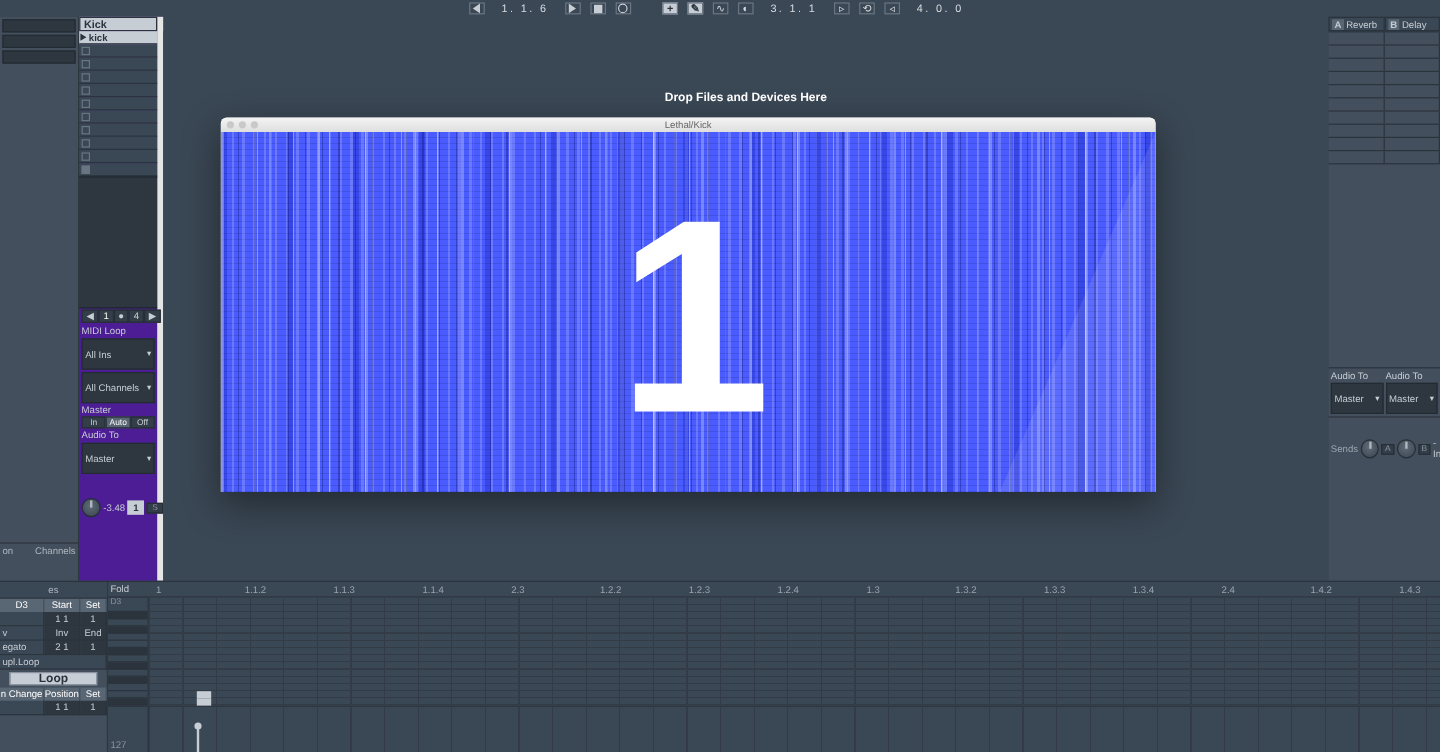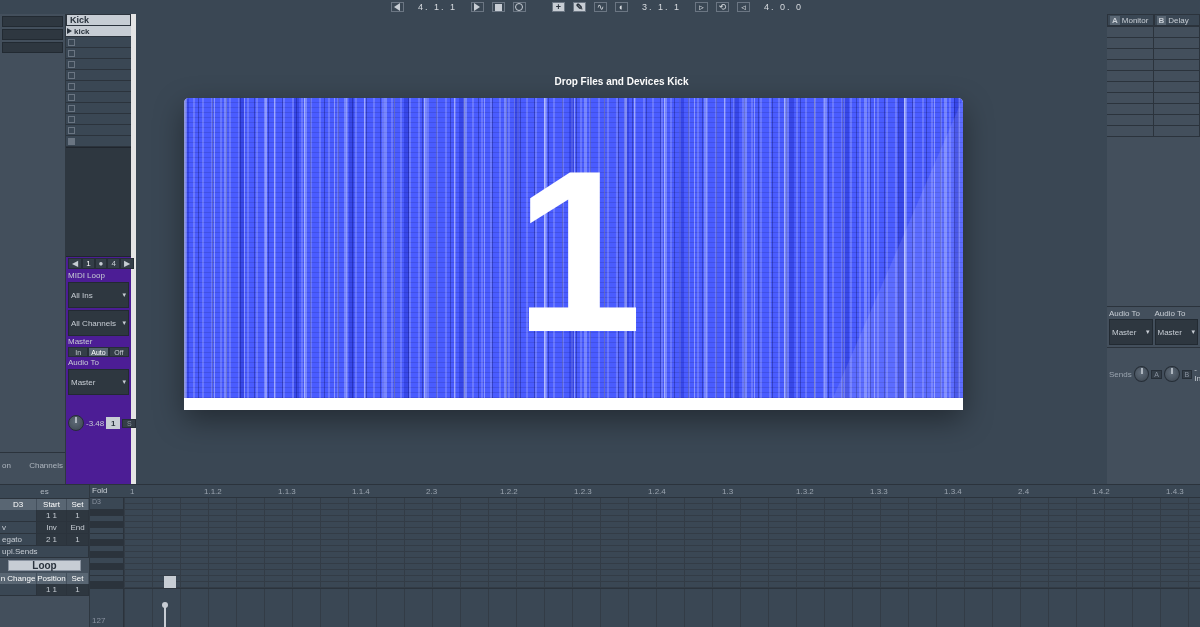--- a/index.html
+++ b/index.html
@@ -112,30 +112,30 @@
     repeating-linear-gradient(0deg,#333c46 0 1px,transparent 1px 6px)}
   .vel-lane{height:42px;background:#3a4754;border-top:1px solid #2b333c;display:flex}
   .vel-lbl{width:34px;font-size:8px;color:#8a93a0;display:flex;align-items:flex-end;padding:0 2px 2px;border-right:1px solid #2b333c}
   .vel-grid{flex:1;position:relative}
   .vel-grid::before{content:"";position:absolute;inset:0;background:repeating-linear-gradient(90deg,#333c46 0 1px,transparent 1px 28px)}
   .note{position:absolute;height:6px;background:#c7cdd4}
   .vstk{position:absolute;bottom:0;width:2px;background:#c7cdd4}
   .vstk::after{content:"";position:absolute;top:-3px;left:-2px;width:6px;height:6px;border-radius:50%;background:#c7cdd4}
 
   
-  .sliver{position:absolute;left:0;width:65px;background:#434f5c;border-top:1px solid #2b333c;font-size:8px;display:flex;align-items:center;padding:12px 2px;color:#aeb6bf}
+  .sliver{position:absolute;left:0;width:65px;background:#434f5c;border-top:1px solid #2b333c;font-size:8px;display:flex;align-items:center;padding:0 2px;color:#aeb6bf}
 </style>
 </head>
 <body>
 
 <div class="top">
   <span class="tbtn">
       <span class="tri-l"></span>
     </span>
-  <span class="seg">4. 1. 1</span>
+  <span class="seg">1. 1. 6</span>
   <span class="tbtn">
       <span class="tri-r"></span>
     </span>
   <span class="tbtn">
       <span class="sq"></span>
     </span>
   <span class="tbtn">
       <span class="circ"></span>
     </span>
   <span style="width:10px"></span>
@@ -253,21 +253,21 @@
         <span>48</span>
         <span>60</span>
     </div>
   </div>
 </div>
 
 <div class="right">
   <div class="ret-head">
     <div class="ret-cell">
         <b>A</b>
-        <span>Monitor</span>
+        <span>Reverb</span>
       </div>
     <div class="ret-cell">
         <b>B</b>
         <span>Delay</span>
       </div>
   </div>
   <div class="scene-rows">
     <div class="scene-row">
         <div></div>
         <div></div>
@@ -351,24 +351,32 @@
         <span>12</span>
         <span>24</span>
         <span>36</span>
         <span>48</span>
         <span>60</span>
     </div>
   </div>
 </div>
 
 <div class="main">
-  <div class="drop-txt">Drop Files and Devices Kick</div>
+  <div class="drop-txt">Drop Files and Devices Here</div>
 </div>
 
 <div class="plugin">
+  <div class="plugin-bar">
+    <div class="traffic">
+        <div></div>
+        <div></div>
+        <div></div>
+      </div>
+    <span>Lethal/Kick</span>
+  </div>
   <div class="plugin-body">
     <div class="noise"></div>
     <div class="noise2"></div>
     <div class="wedge"></div>
     <div class="big1">1</div>
   </div>
 </div>
 
 <div class="bottom">
   <div class="bl">
@@ -393,21 +401,21 @@
         <div class="bl-tog">
           <span>End</span>
         </div>
       </div>
     <div class="bl-row">
         <div class="bl-lbl">egato</div>
         <div class="bl-val" style="width:30px">2  1</div>
         <div class="bl-tog">1</div>
       </div>
     <div class="bl-row">
-        <div class="bl-lbl">upl.Sends</div>
+        <div class="bl-lbl">upl.Loop</div>
       </div>
     <div class="loop-btn">Loop</div>
     <div class="bl-hdr">
       <div style="flex:1">n Change</div>
       <div style="width:30px">Position</div>
       <div style="width:22px">Set</div>
     </div>
     <div class="bl-row">
         <div class="bl-lbl"></div>
         <div class="bl-val" style="width:30px">1  1</div>

